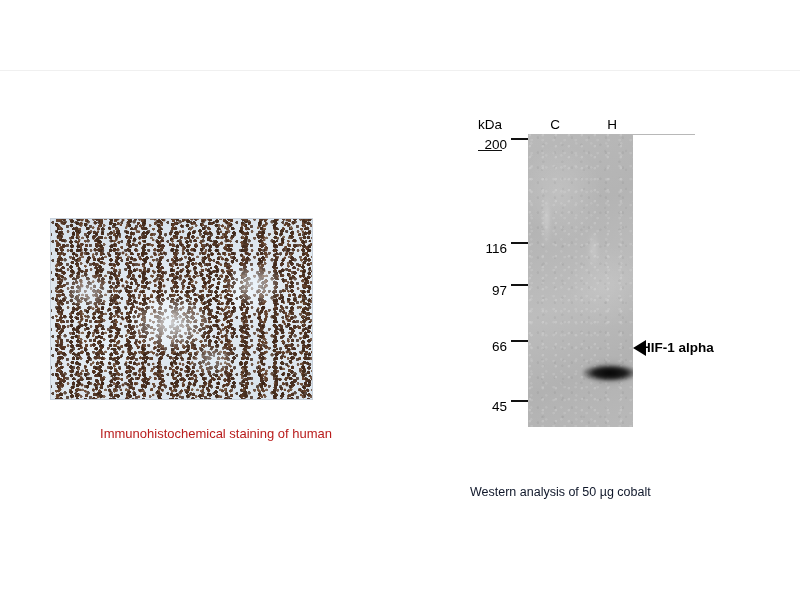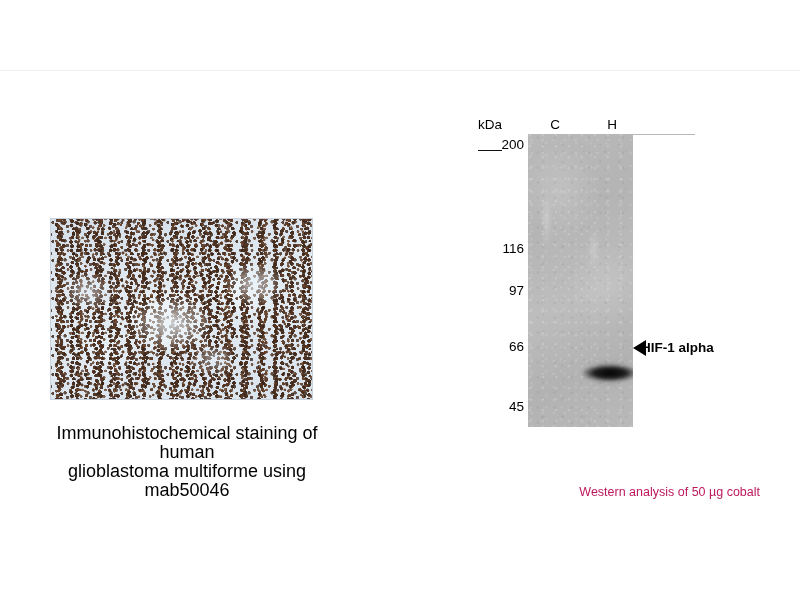--- a/index.html
+++ b/index.html
@@ -136,24 +136,24 @@
       radial-gradient(ellipse 58px 40px at 46% 58%, rgba(236,244,250,0.82) 0%, rgba(236,244,250,0) 70%),
       radial-gradient(ellipse 40px 30px at 78% 36%, rgba(234,243,250,0.7) 0%, rgba(234,243,250,0) 72%),
       radial-gradient(ellipse 34px 26px at 14% 40%, rgba(232,241,248,0.55) 0%, rgba(232,241,248,0) 75%),
       radial-gradient(ellipse 30px 22px at 62% 78%, rgba(233,242,249,0.45) 0%, rgba(233,242,249,0) 76%);
   }
   .ihc-caption {
     position: absolute;
     left: 42px;
     top: 424px;
     width: 290px;
-    font-size: 18px;
+    font-size: 13px;
     line-height: 19px;
-    color: #000000;
-    text-align: center;
+    color: #b91c1c;
+    text-align: right;
   }
 
   
   .wb-panel {
     position: absolute;
     left: 470px;
     top: 108px;
     width: 290px;
     height: 340px;
   }
@@ -252,23 +252,22 @@
     background: radial-gradient(ellipse 32px 16px at 52% 50%, rgba(0,0,0,0.34) 0%, rgba(0,0,0,0) 74%);
     filter: blur(3px);
   }
   
   .wb-marker {
     position: absolute;
     left: 0;
     width: 58px;
     height: 14px;
     display: flex;
-    align-items: flex-end;
+    align-items: flex-start;
     justify-content: flex-end;
-    flex-direction: column;
   }
   .wb-marker-num {
     font-size: 13.5px;
     line-height: 14px;
     padding-right: 4px;
   }
   .wb-marker-tick {
     width: 17px;
     height: 1.8px;
     background: #111;
@@ -293,41 +292,40 @@
     line-height: 17px;
     white-space: nowrap;
   }
   .wb-caption {
     position: absolute;
     left: 470px;
     top: 483px;
     width: 290px;
     font-size: 12.5px;
     line-height: 19px;
-    text-align: right;
-    color: #be185d;
+    text-align: left;
+    color: #0f172a;
   }
 </style>
 </head>
 <body>
 
 <div class="top-rule"></div>
 
 <div class="ihc-panel">
   <div class="ihc-image">
     <div class="ihc-wash"></div>
     <div class="ihc-nuclei"></div>
     <div class="ihc-nuclei-b"></div>
     <div class="ihc-lightzones"></div>
   </div>
 </div>
 
 <div class="ihc-caption">
   <div>Immunohistochemical staining of human</div>
-  <div>glioblastoma multiforme using mab50046</div>
 </div>
 
 <div class="wb-panel">
 
   <div class="wb-kda-label">kDa</div>
 
   <div class="wb-lane-label wb-lane-c">C</div>
   <div class="wb-lane-label wb-lane-h">H</div>
 
   <div class="wb-lane-rule"></div>

